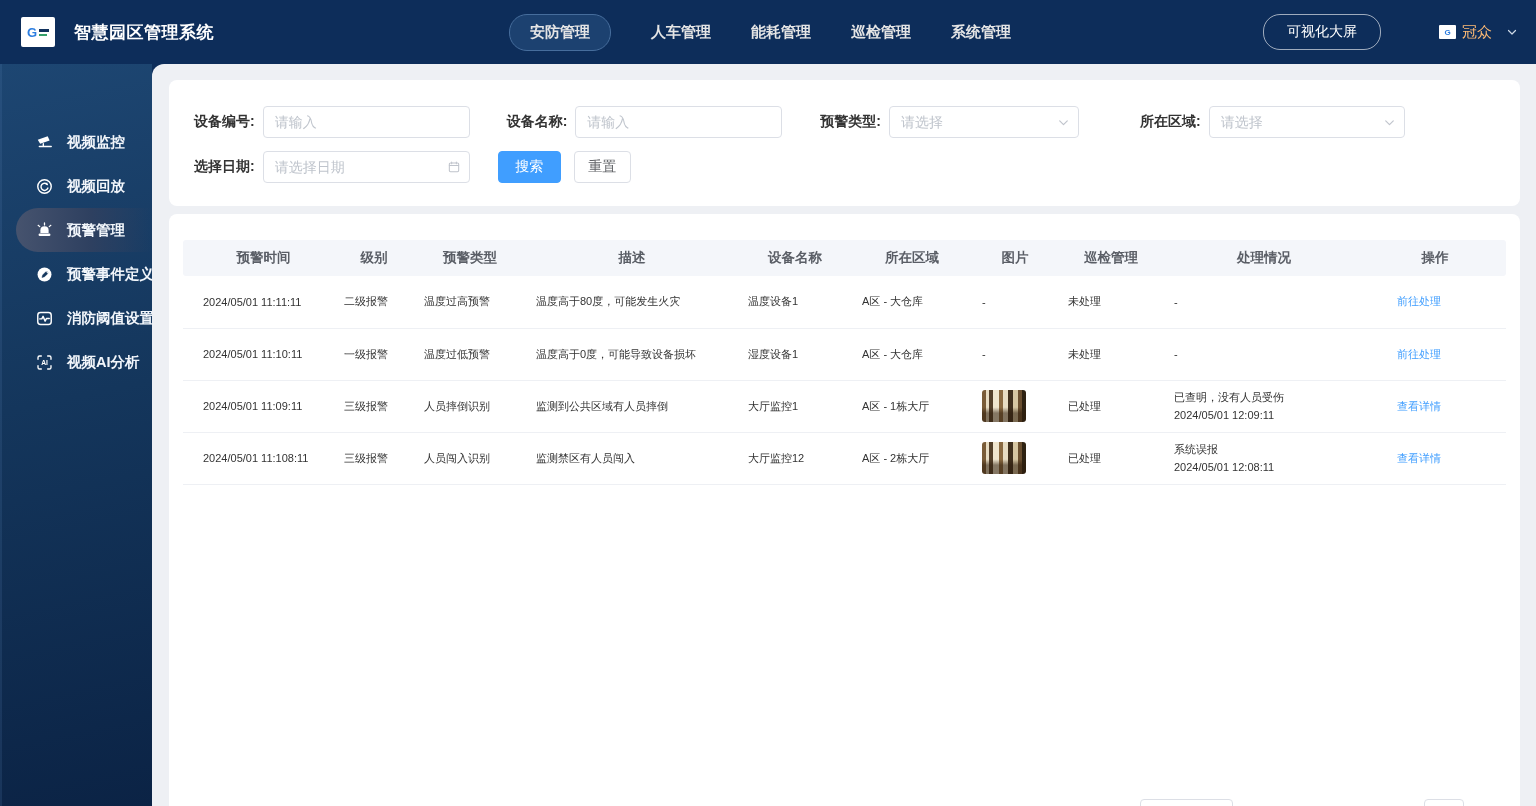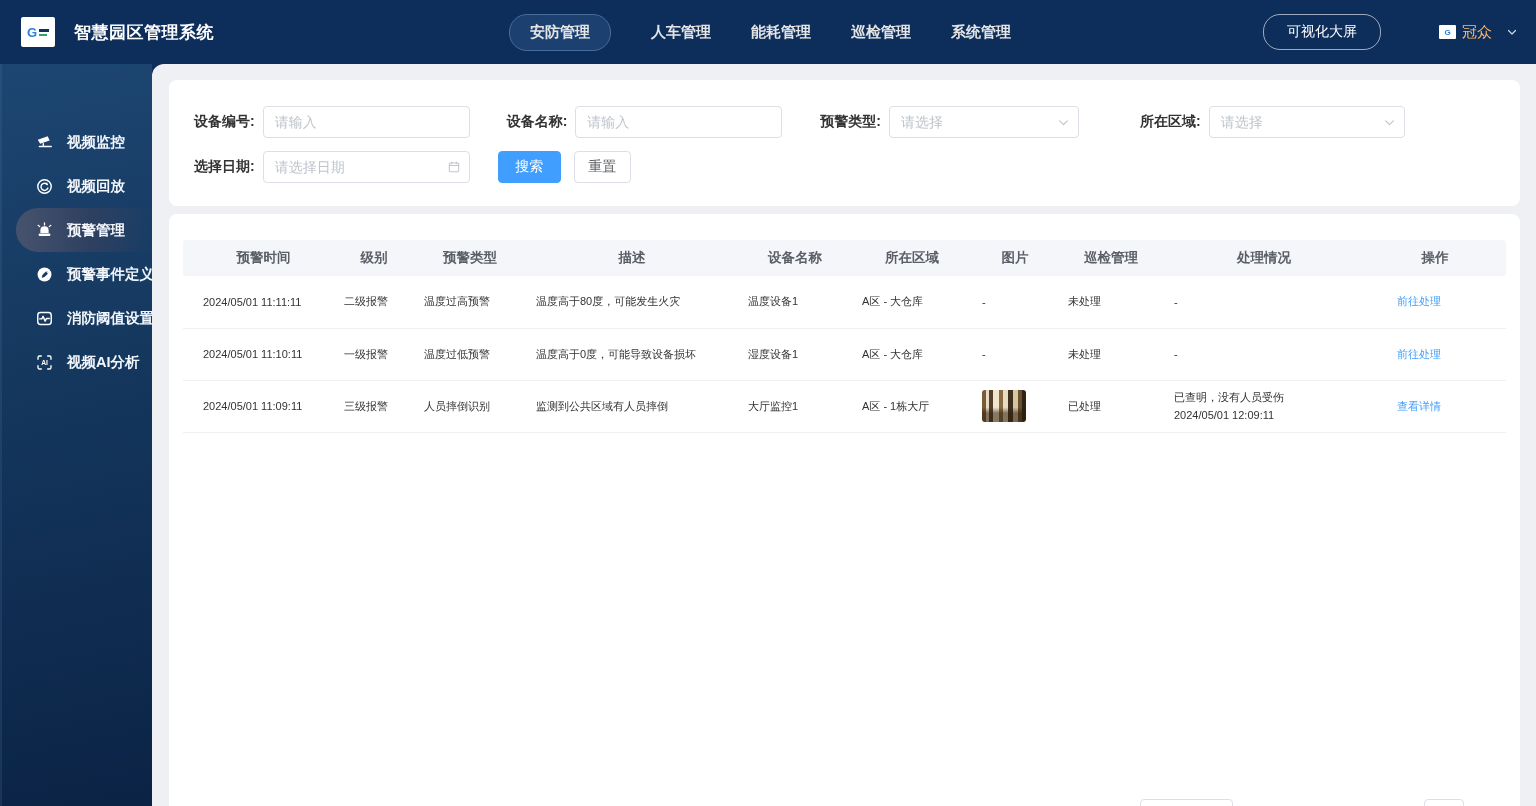--- a/index.html
+++ b/index.html
@@ -292,20 +292,37 @@
               <td>
                 <span class="photo"></span>
               </td>
               <td>已处理</td>
               <td>
                 <div class="h-line">已查明，没有人员受伤</div>
                 <div class="h-line">2024/05/01 12:09:11</div>
               </td>
               <td><span class="link">查看详情</span></td>
             </tr>
+            <tr>
+              <td>2024/05/01 11:108:11</td>
+              <td>三级报警</td>
+              <td>人员闯入识别</td>
+              <td>监测禁区有人员闯入</td>
+              <td>大厅监控12</td>
+              <td>A区 - 2栋大厅</td>
+              <td>
+                <span class="photo"></span>
+              </td>
+              <td>已处理</td>
+              <td>
+                <div class="h-line">系统误报</div>
+                <div class="h-line">2024/05/01 12:08:11</div>
+              </td>
+              <td><span class="link">查看详情</span></td>
+            </tr>
           </tbody>
       </table>
     </div>
   </div>
 </div>
 
 <div class="pg-stub size"></div>
 <div class="pg-stub jump"></div>
 
 </body></html>

